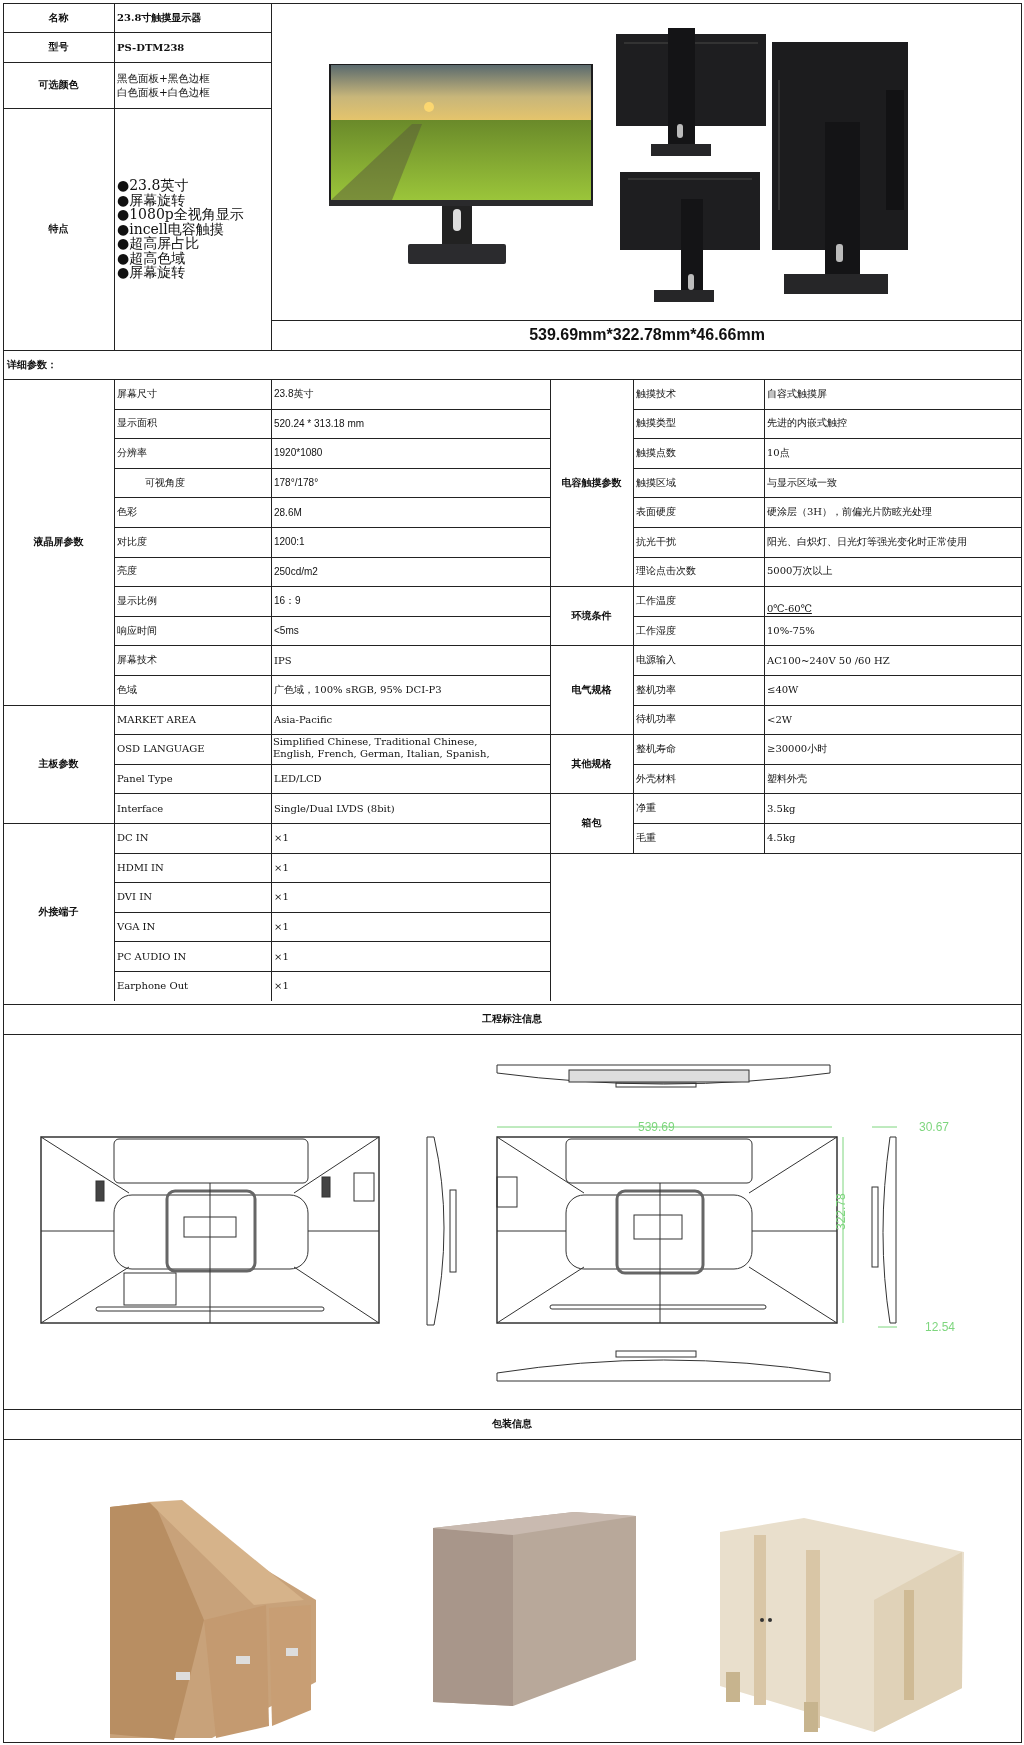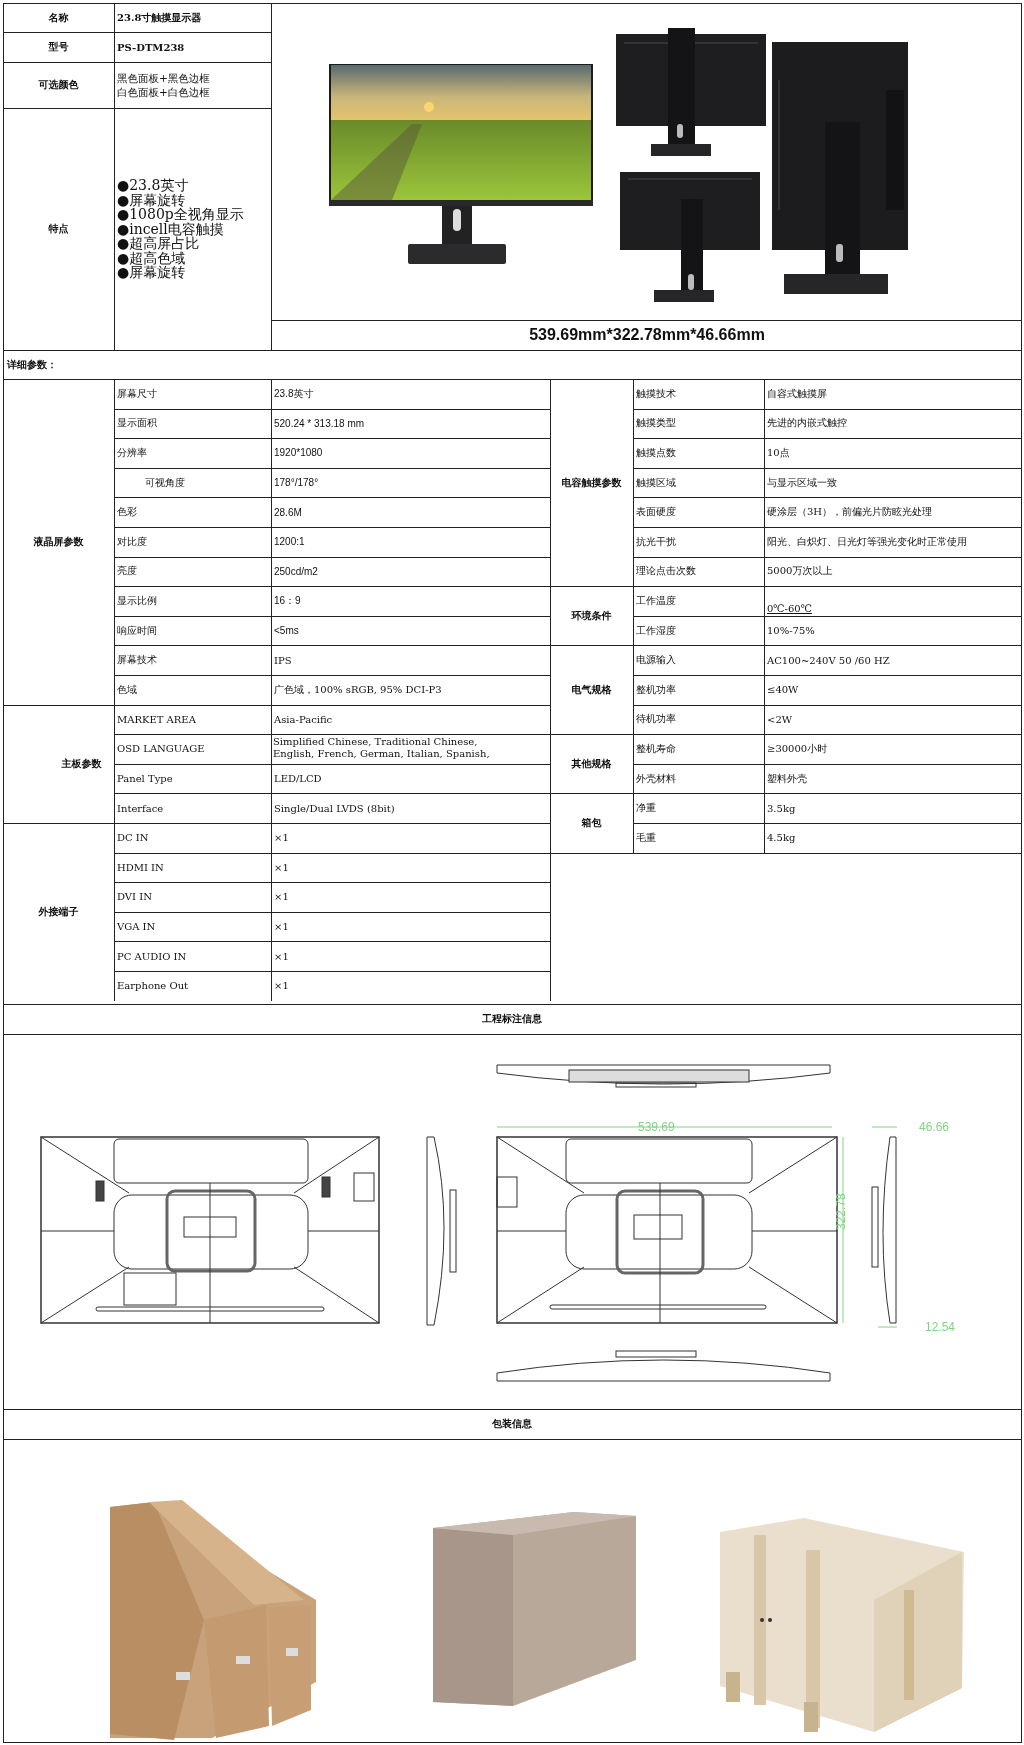--- a/index.html
+++ b/index.html
@@ -152,21 +152,21 @@
       <div>Simplified Chinese, Traditional Chinese,</div>
       <div>English, French, German, Italian, Spanish,</div>
     </div>
     <div class="line-h" style="left:114px;top:764px;width:436px;"></div>
     <div class="cell" style="left:115px;top:763.8000000000003px;width:156px;height:29.6px;">Panel Type</div>
     <div class="cell" style="left:272px;top:763.8000000000003px;width:278px;height:29.6px;">LED/LCD</div>
     <div class="line-h" style="left:114px;top:793px;width:436px;"></div>
     <div class="cell" style="left:115px;top:793.4000000000003px;width:156px;height:29.6px;">Interface</div>
     <div class="cell" style="left:272px;top:793.4000000000003px;width:278px;height:29.6px;">Single/Dual LVDS (8bit)</div>
     <div class="line-h" style="left:3px;top:823px;width:547px;"></div>
-    <div class="cell center" style="left:3px;top:704.6000000000003px;width:111px;height:118.40000000000009px;margin-left:23px;">主板参数</div>
+    <div class="cell center" style="left:3px;top:704.6000000000003px;width:111px;height:118.40000000000009px;">主板参数</div>
     <div class="cell" style="left:115px;top:823.0000000000003px;width:156px;height:29.6px;">DC IN</div>
     <div class="cell" style="left:272px;top:823.0000000000003px;width:278px;height:29.6px;">×1</div>
     <div class="line-h" style="left:114px;top:853px;width:436px;"></div>
     <div class="cell" style="left:115px;top:852.6000000000004px;width:156px;height:29.6px;">HDMI IN</div>
     <div class="cell" style="left:272px;top:852.6000000000004px;width:278px;height:29.6px;">×1</div>
     <div class="line-h" style="left:114px;top:882px;width:436px;"></div>
     <div class="cell" style="left:115px;top:882.2000000000004px;width:156px;height:29.6px;">DVI IN</div>
     <div class="cell" style="left:272px;top:882.2000000000004px;width:278px;height:29.6px;">×1</div>
     <div class="line-h" style="left:114px;top:912px;width:436px;"></div>
     <div class="cell" style="left:115px;top:911.8000000000004px;width:156px;height:29.6px;">VGA IN</div>
@@ -304,21 +304,21 @@
 
   <g stroke="#7ed67e">
     <line x1="493" y1="92" x2="828" y2="92"></line>
     <line x1="839" y1="102" x2="839" y2="288"></line>
     <line x1="868" y1="92" x2="893" y2="92"></line>
     <line x1="874" y1="292" x2="893" y2="292"></line>
   </g>
 </svg>
 <div class="abs" style="left:638px;top:1120px;font-family:'Liberation Sans',sans-serif;font-size:12px;color:#7ed67e;">539.69</div>
 <div class="abs" style="left:834px;top:1230px;font-family:'Liberation Sans',sans-serif;font-size:12px;color:#7ed67e;transform:rotate(-90deg);transform-origin:left top;">322.78</div>
-<div class="abs" style="left:919px;top:1120px;font-family:'Liberation Sans',sans-serif;font-size:12px;color:#7ed67e;">46.66</div>
+<div class="abs" style="left:919px;top:1120px;font-family:'Liberation Sans',sans-serif;font-size:12px;color:#7ed67e;">30.67</div>
 <div class="abs" style="left:925px;top:1320px;font-family:'Liberation Sans',sans-serif;font-size:12px;color:#7ed67e;">12.54</div>
 
 <div class="line-h" style="left:3px;top:1409px;width:1018px;"></div>
 <div class="section-head" style="left:3px;top:1409px;width:1018px;height:30px;">包装信息</div>
 <div class="line-h" style="left:3px;top:1439px;width:1018px;"></div>
 
 <svg class="abs" style="left:4px;top:1440px;" width="1016" height="300" viewBox="0 0 1016 300">
   <g>
     <polygon points="106,67 150,62 312,160 312,242 208,298 106,298" fill="#c8a27a"></polygon>
     <polygon points="106,67 150,62 200,180 170,300 106,294" fill="#b88e62"></polygon>

